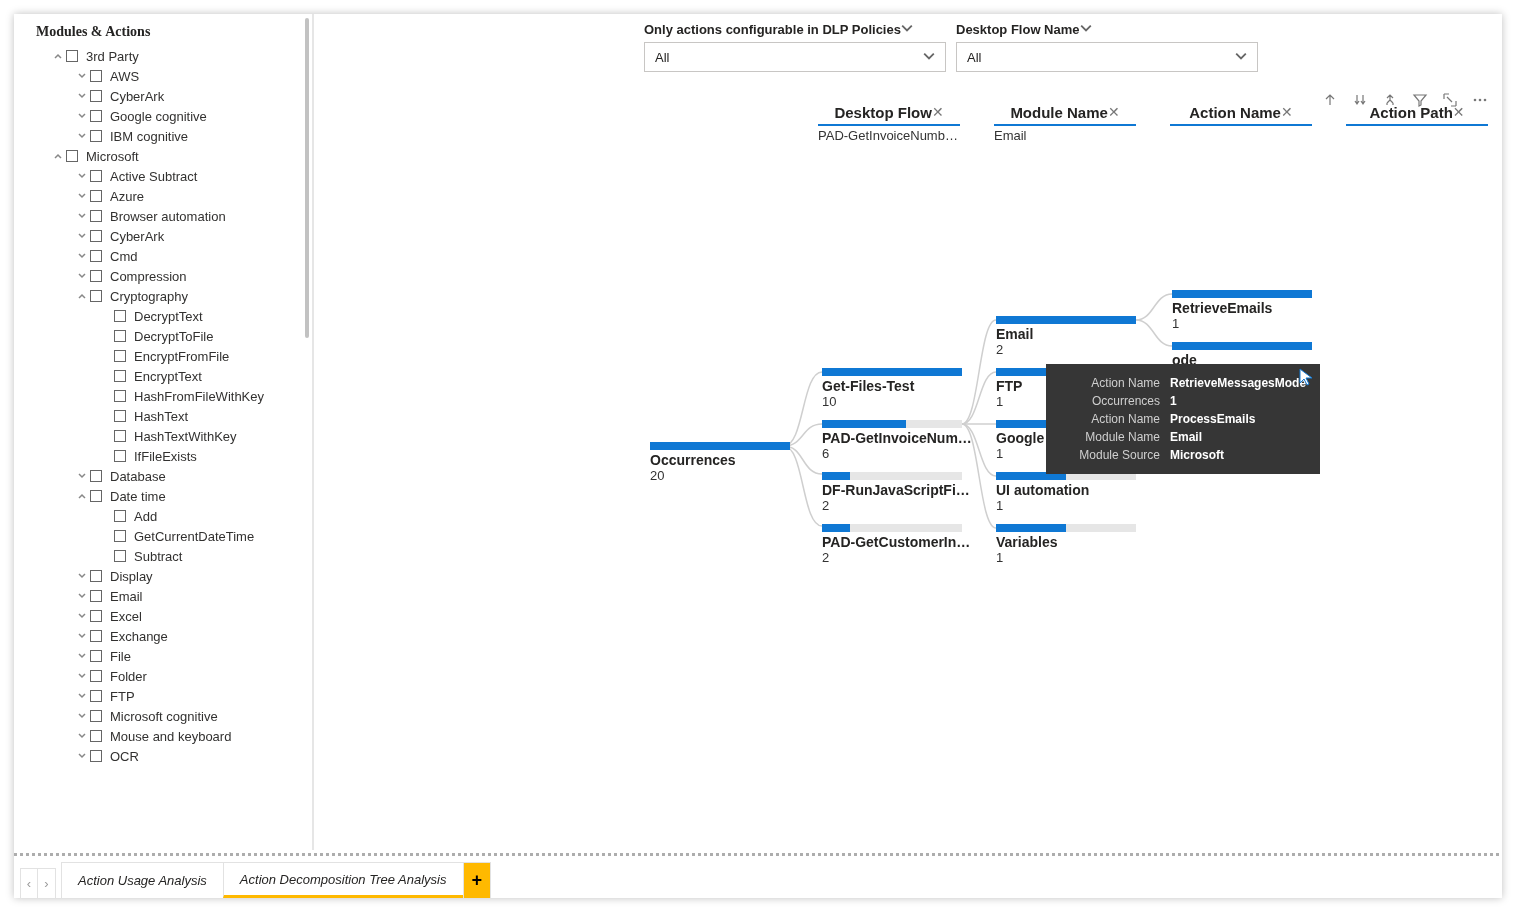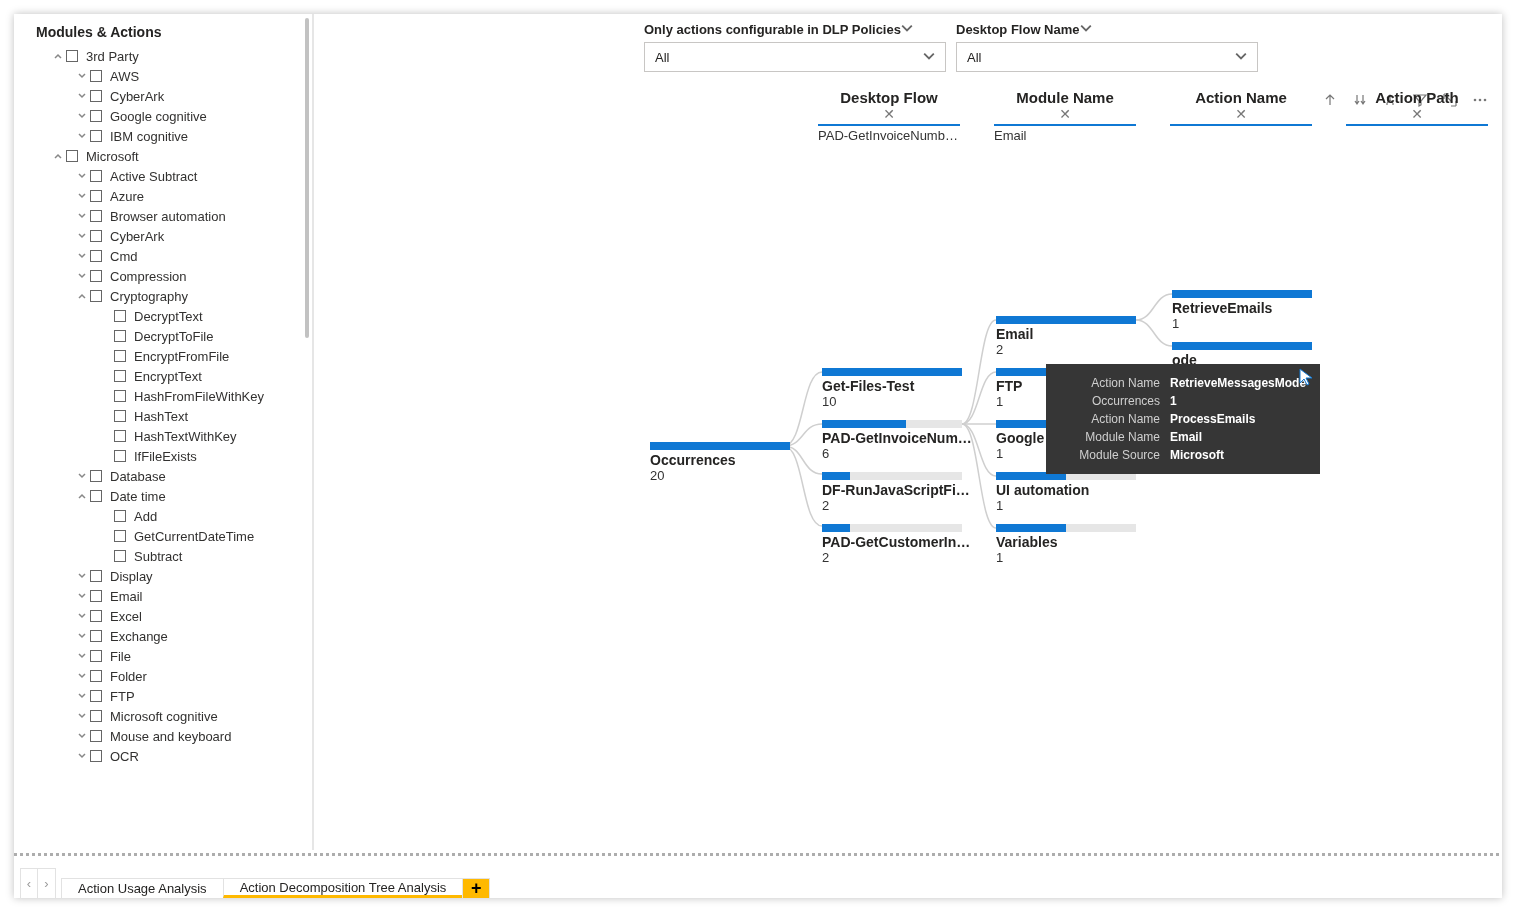--- a/index.html
+++ b/index.html
@@ -6,21 +6,21 @@
     body { font-family:"Segoe UI",Arial,sans-serif; font-size:13px; color:#252423; background:#fff; }
     .app { width:1516px; height:912px; position:relative; background:#fff; padding:14px; }
     .shell { width:100%; height:100%; background:#fff; position:relative; box-shadow:0 0 8px rgba(0,0,0,.25); }
 
     
     .main   { position:absolute; left:0; top:0; right:0; bottom:48px; display:flex; }
     .side   { width:300px; border-right:2px solid #e6e6e6; overflow-y:auto; padding:6px 0 6px 12px; position:relative; }
     .canvas { flex:1; position:relative; overflow:hidden; }
 
     
-    .side-title { font-weight:700; font-size:14px; padding:4px 0 6px 10px; }
+    .side-title { font-weight:700; font-size:14px; padding:4px 0 6px 10px;font-family:Liberation Serif, serif; }
     .tree-row   { display:flex; align-items:center; height:20px; cursor:pointer; }
     .indent0 { padding-left:24px; }
     .indent1 { padding-left:48px; }
     .indent2 { padding-left:72px; }
     .caret  { width:16px; height:16px; display:inline-flex; align-items:center; justify-content:center; color:#888; }
     .caret svg { width:10px; height:10px; }
     .nocaret { width:16px; }
     .check  { width:12px; height:12px; border:1px solid #666; margin-right:8px; display:inline-block; }
     .tree-label { color:#323130; }
     .side::after { content:""; position:absolute; right:3px; top:4px; width:4px; height:320px; background:#c2c2c2; border-radius:2px; }
@@ -33,21 +33,21 @@
     .filter-box   { border:1px solid #c8c6c4; height:30px; margin-top:4px; background:#fff; display:flex; align-items:center; padding:0 10px; justify-content:space-between; }
     .filter-box .chev { color:#666; }
 
     
     .vtools { position:absolute; right:14px; top:78px; display:flex; gap:14px; color:#777; }
     .vtools svg { width:16px; height:16px; }
 
     
     .bcrumbs { position:absolute; left:504px; top:88px; display:flex; gap:34px; }
     .bc { width:142px; }
-    .bc-head { display:flex; align-items:center; justify-content:flex-end; height:20px;flex-direction:column; }
+    .bc-head { display:flex; align-items:center; justify-content:center; height:20px; }
     .bc-title { font-weight:600; font-size:15px; }
     .bc-x  { color:#777; font-size:14px; cursor:pointer; }
     .bc-line { height:2px; width:142px; background:#0F78D4; margin-top:2px; }
     .bc-sub  { font-size:13px; color:#333; margin-top:2px; white-space:nowrap; overflow:hidden; text-overflow:ellipsis; }
 
     
     .node { position:absolute; }
     .bar-bg { height:8px; background:#e6e6e6; width:140px; }
     .bar-fg { height:8px; background:#0F78D4; }
     .node-title { font-weight:600; font-size:14px; margin-top:2px; white-space:nowrap; overflow:hidden; text-overflow:ellipsis; max-width:150px; }
@@ -67,21 +67,21 @@
 
     .cursor-arrow { position:absolute; width:14px; height:18px; z-index:60; }
 
     
     .divdots { position:absolute; left:0; right:0; bottom:42px; height:3px;
                background-image:linear-gradient(90deg,#777 0 3px,transparent 3px 6px);
                background-size:6px 100%; background-repeat:repeat-x; opacity:.6; }
     .tabs { position:absolute; left:0; right:0; bottom:0; height:42px; display:flex; align-items:flex-end; padding-left:6px; gap:0; }
     .nav-arrow { width:18px; height:30px; display:flex; align-items:center; justify-content:center; color:#9a9a9a; border:1px solid #e2e2e2; border-bottom:0; }
     .nav-arrow + .nav-arrow { border-left:0; }
-    .tab { height:20px; padding:0 16px; display:flex; align-items:center; border:1px solid #e2e2e2; border-bottom:0; background:#fff; margin-left:-1px; cursor:pointer; }
+    .tab { height:36px; padding:0 16px; display:flex; align-items:center; border:1px solid #e2e2e2; border-bottom:0; background:#fff; margin-left:-1px; cursor:pointer;font-style:italic; }
     .tab.active { border-bottom:3px solid #ffb900; font-weight:400; }
     .tab.add    { width:28px; padding:0; justify-content:center; background:#ffb900; color:#000; font-weight:700; font-size:18px; }
 
     .chev svg{width:12px;height:12px}
   </style>
 </head>
 <body>
 
 <div class="app">
  <div class="shell">

